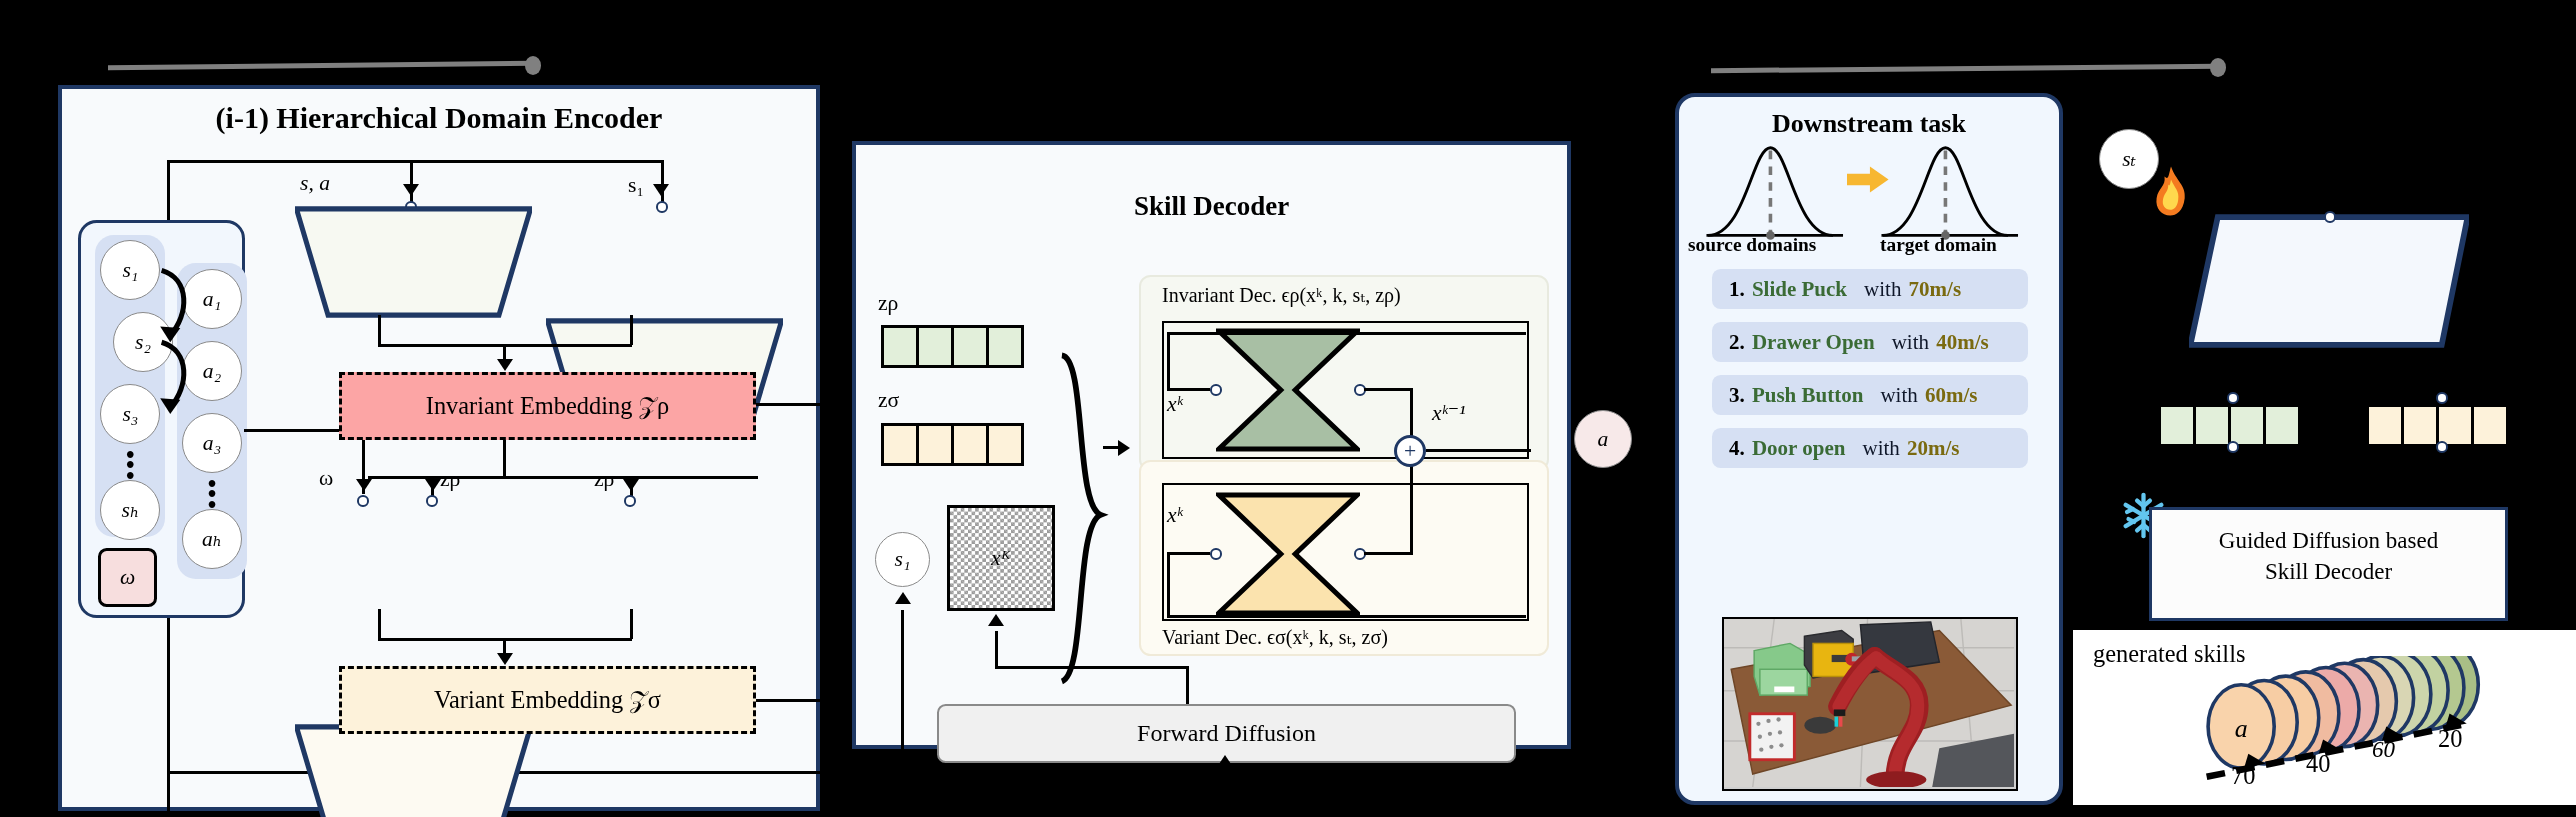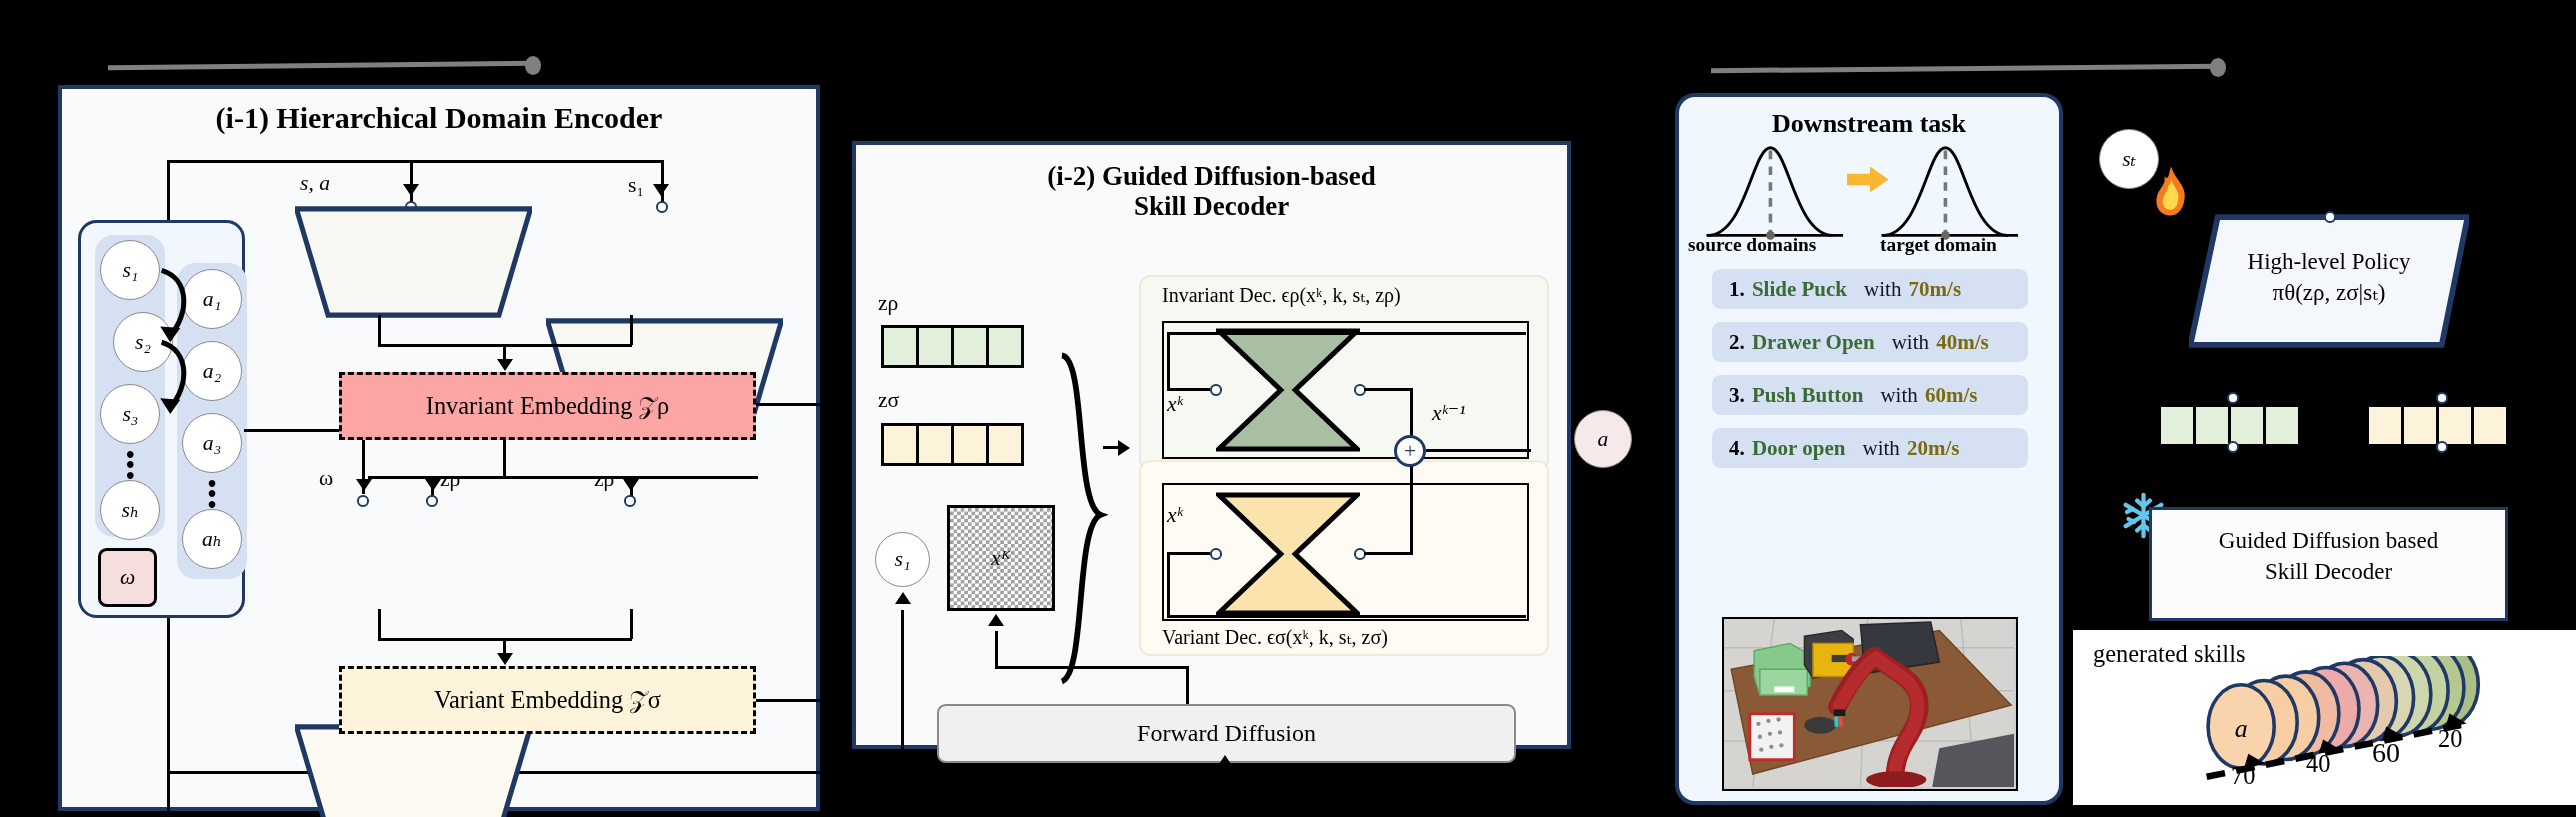--- a/index.html
+++ b/index.html
@@ -210,21 +210,21 @@
 <div class="line lh abs" style="left:838px;top:364px;width:89px;"></div>
 <div class="arrrt abs" style="left:924px;top:357px;"></div>
 
 <div class="line lh abs" style="left:756px;top:699px;width:85px;"></div>
 <div class="line lv abs" style="left:838px;top:464px;height:237px;"></div>
 <div class="line lh abs" style="left:838px;top:464px;width:89px;"></div>
 <div class="arrrt abs" style="left:924px;top:457px;"></div>
 
 <div class="panel abs" style="left:852px;top:141px;width:719px;height:608px;"></div>
 <div class="ptitle abs" style="left:852px;top:161px;width:719px;font-size:27px;">
-  <span>(i-2) Guided Diffusion-based</span><br>
+  <br>
   <span>Skill Decoder</span>
 </div>
 
 <div class="lbl abs" style="left:878px;top:291px;">zρ</div>
 <div class="vec abs" style="left:881px;top:325px;background:#e2efda;">
   <div></div>
   <div></div>
   <div></div>
   <div></div>
 </div>
@@ -405,24 +405,20 @@
 
 <svg class="abs" style="left:2153px;top:165px;width:36px;height:52px;" viewBox="0 0 50 72" width="36" height="52">
   <path d="M 25 2 C 32 22 46 28 44 46 C 42 64 32 70 24 70 C 12 70 3 60 5 46 C 7 32 18 30 16 16 C 22 22 22 12 25 2 Z" fill="#f47b20"></path>
   <path d="M 25 20 C 30 32 37 36 35 48 C 34 58 29 62 24 62 C 17 62 12 56 14 47 C 16 38 22 36 21 27 C 23 31 24 26 25 20 Z" fill="#ffd84d"></path>
 </svg>
 
 <div class="abs" style="left:2189px;top:214px;">
   <svg width="280" height="134" viewBox="0 0 390 186">
     <polygon points="40,4 388,4 352,182 2,182" fill="#f4f8fd" stroke="#1f3864" stroke-width="8"></polygon>
   </svg>
-  <div class="abs" style="left:0;top:32px;width:280px;text-align:center;font-size:23px;line-height:1.35;color:#000;">
-    <span>High-level Policy</span><br>
-    <span>πθ(zρ, zσ|sₜ)</span>
-  </div>
 </div>
 <div class="port abs" style="left:2324px;top:211px;"></div>
 
 <div class="vec abs" style="left:2158px;top:404px;background:#e2efda;">
   <div></div>
   <div></div>
   <div></div>
   <div></div>
 </div>
 <div class="port abs" style="left:2227px;top:392px;"></div>
@@ -481,15 +477,15 @@
   <g stroke="#000" stroke-width="9" stroke-dasharray="26,16" fill="none">
     <line x1="186" y1="168" x2="540" y2="96"></line>
   </g>
   <polygon points="268,150 238,156 244,136" fill="#000"></polygon>
   <polygon points="372,130 342,136 348,116" fill="#000"></polygon>
   <polygon points="460,112 430,118 436,98" fill="#000"></polygon>
   <polygon points="548,94 518,100 524,80" fill="#000"></polygon>
 </svg>
 <div class="lbl abs" style="left:2231px;top:762px;font-size:24.4px;">70</div>
 <div class="lbl abs" style="left:2306px;top:750px;font-size:24.4px;">40</div>
-<div class="lbl abs" style="left:2372px;top:737px;font-size:28px;">60</div>
+<div class="lbl abs" style="left:2372px;top:737px;font-size:23px;font-style:italic;">60</div>
 <div class="lbl abs" style="left:2438px;top:725px;font-size:24.4px;">20</div>
 
 
 </body></html>

